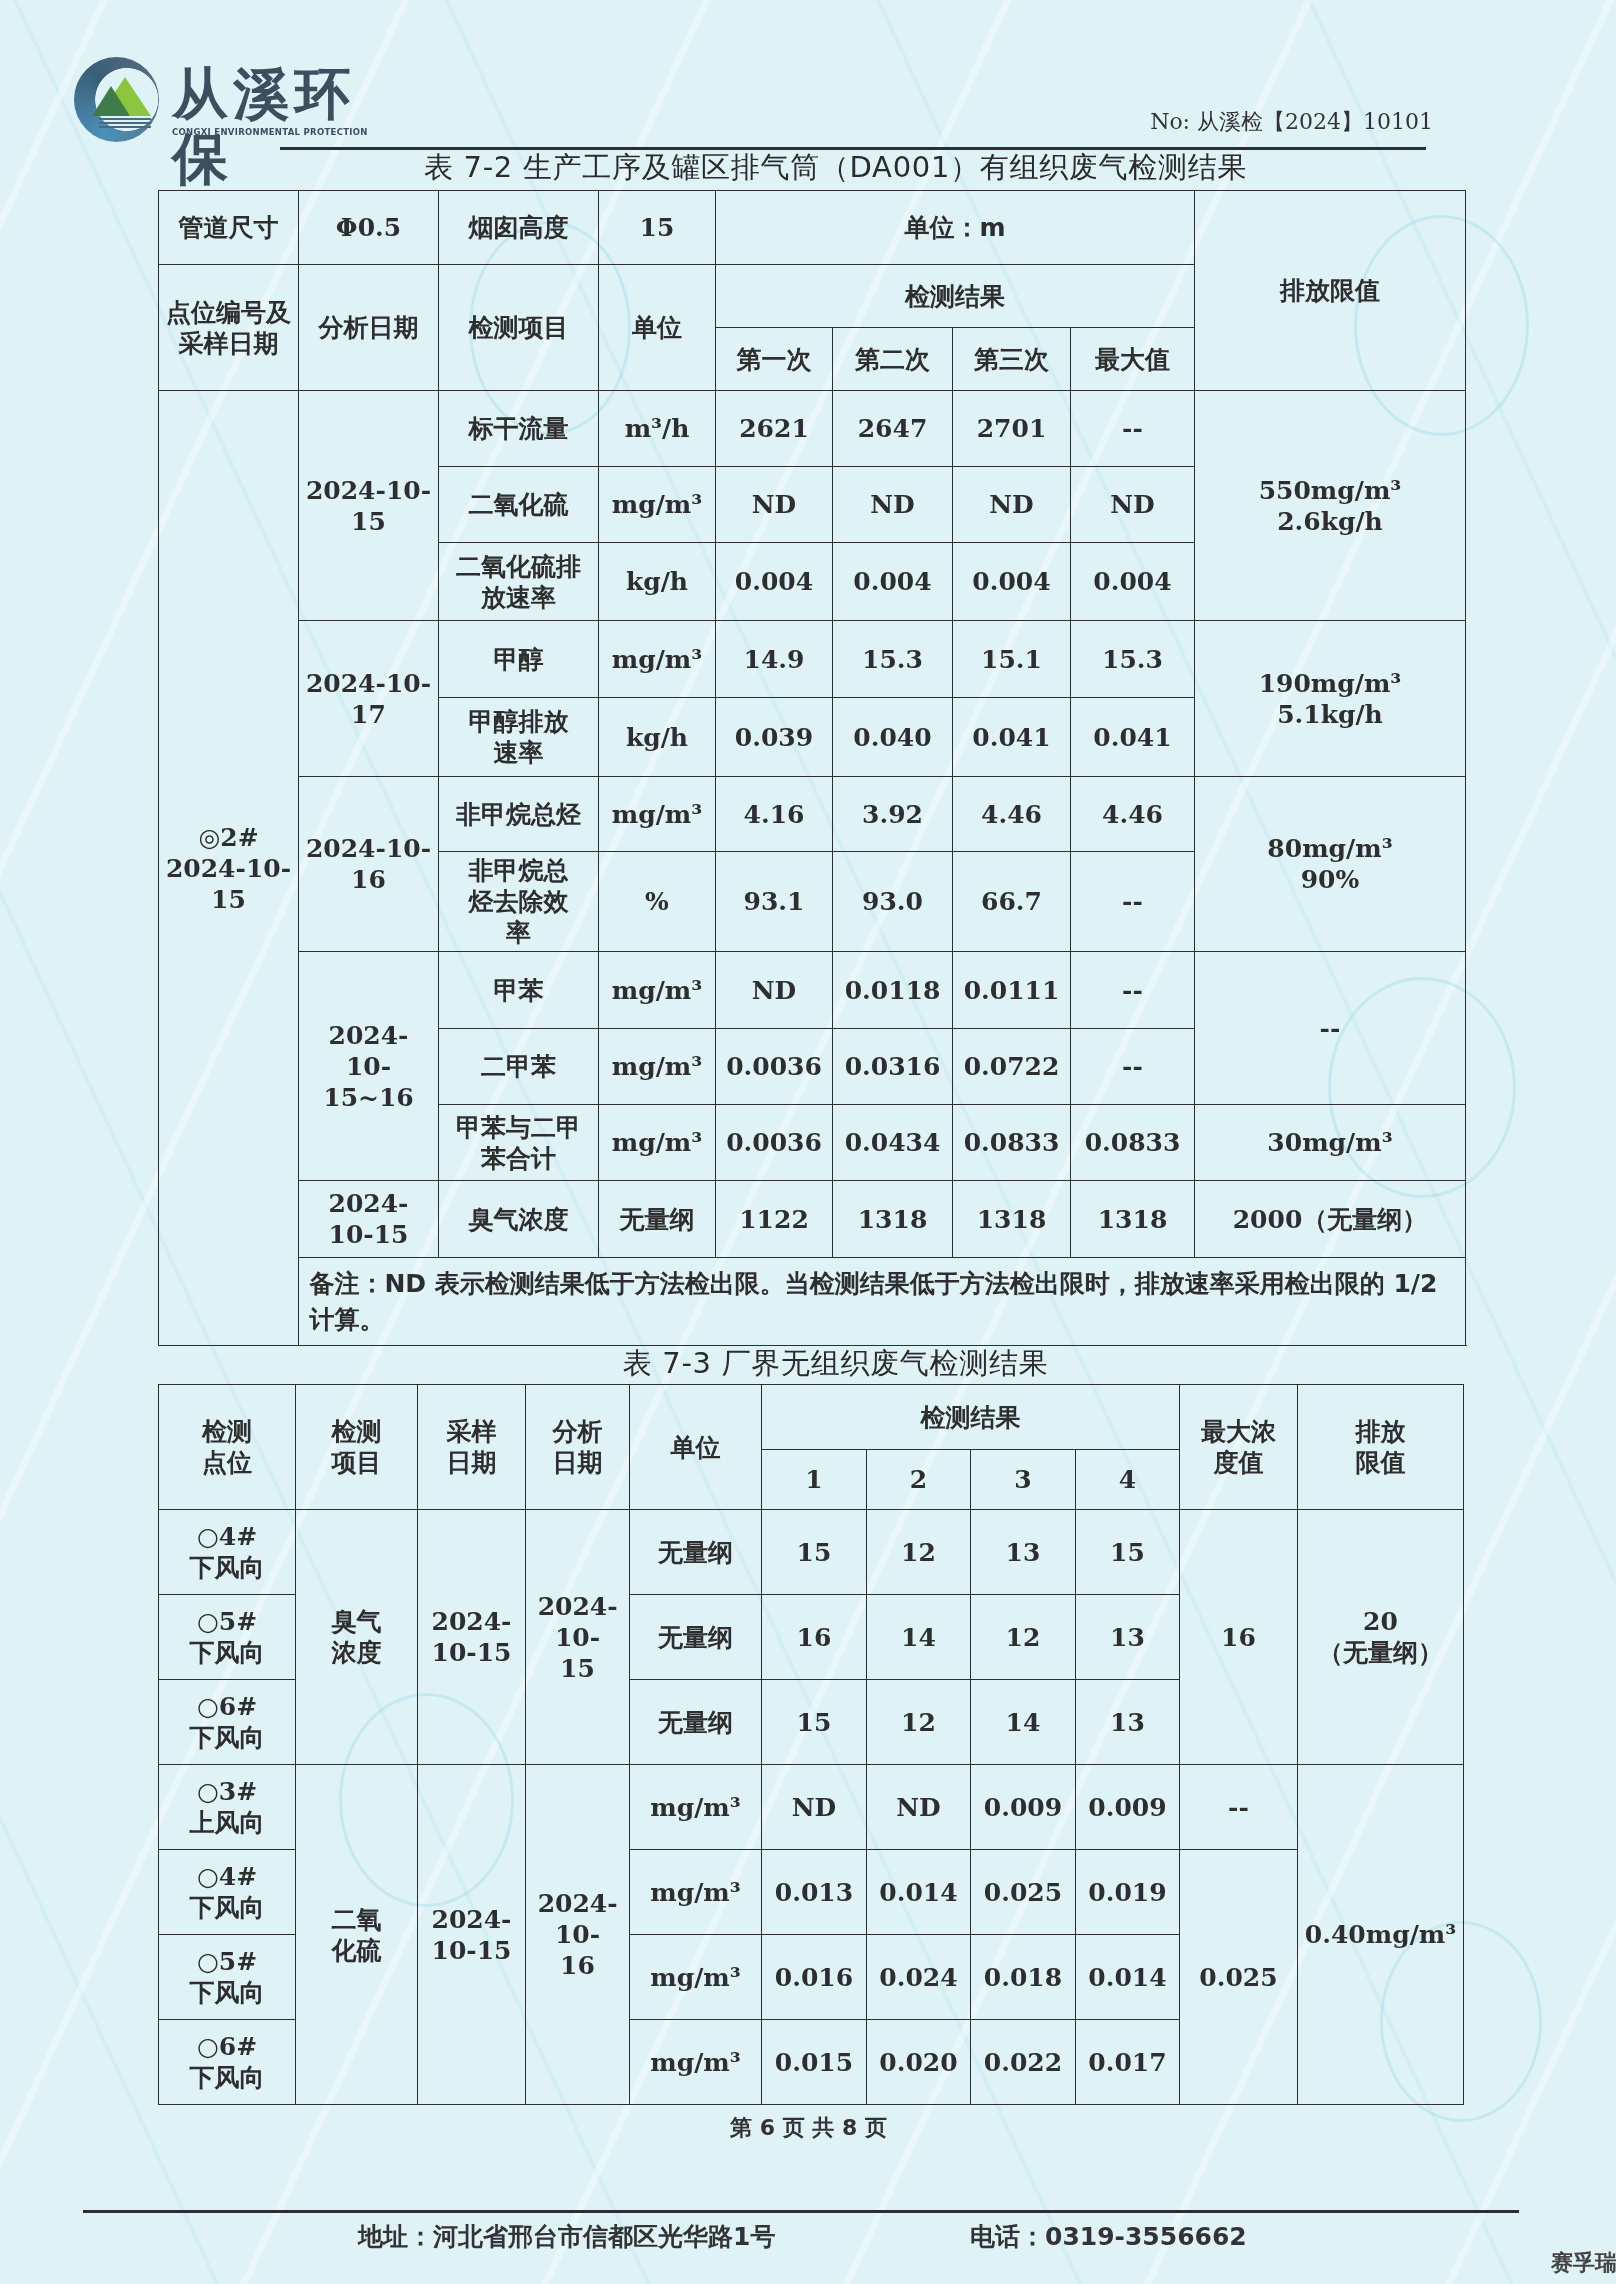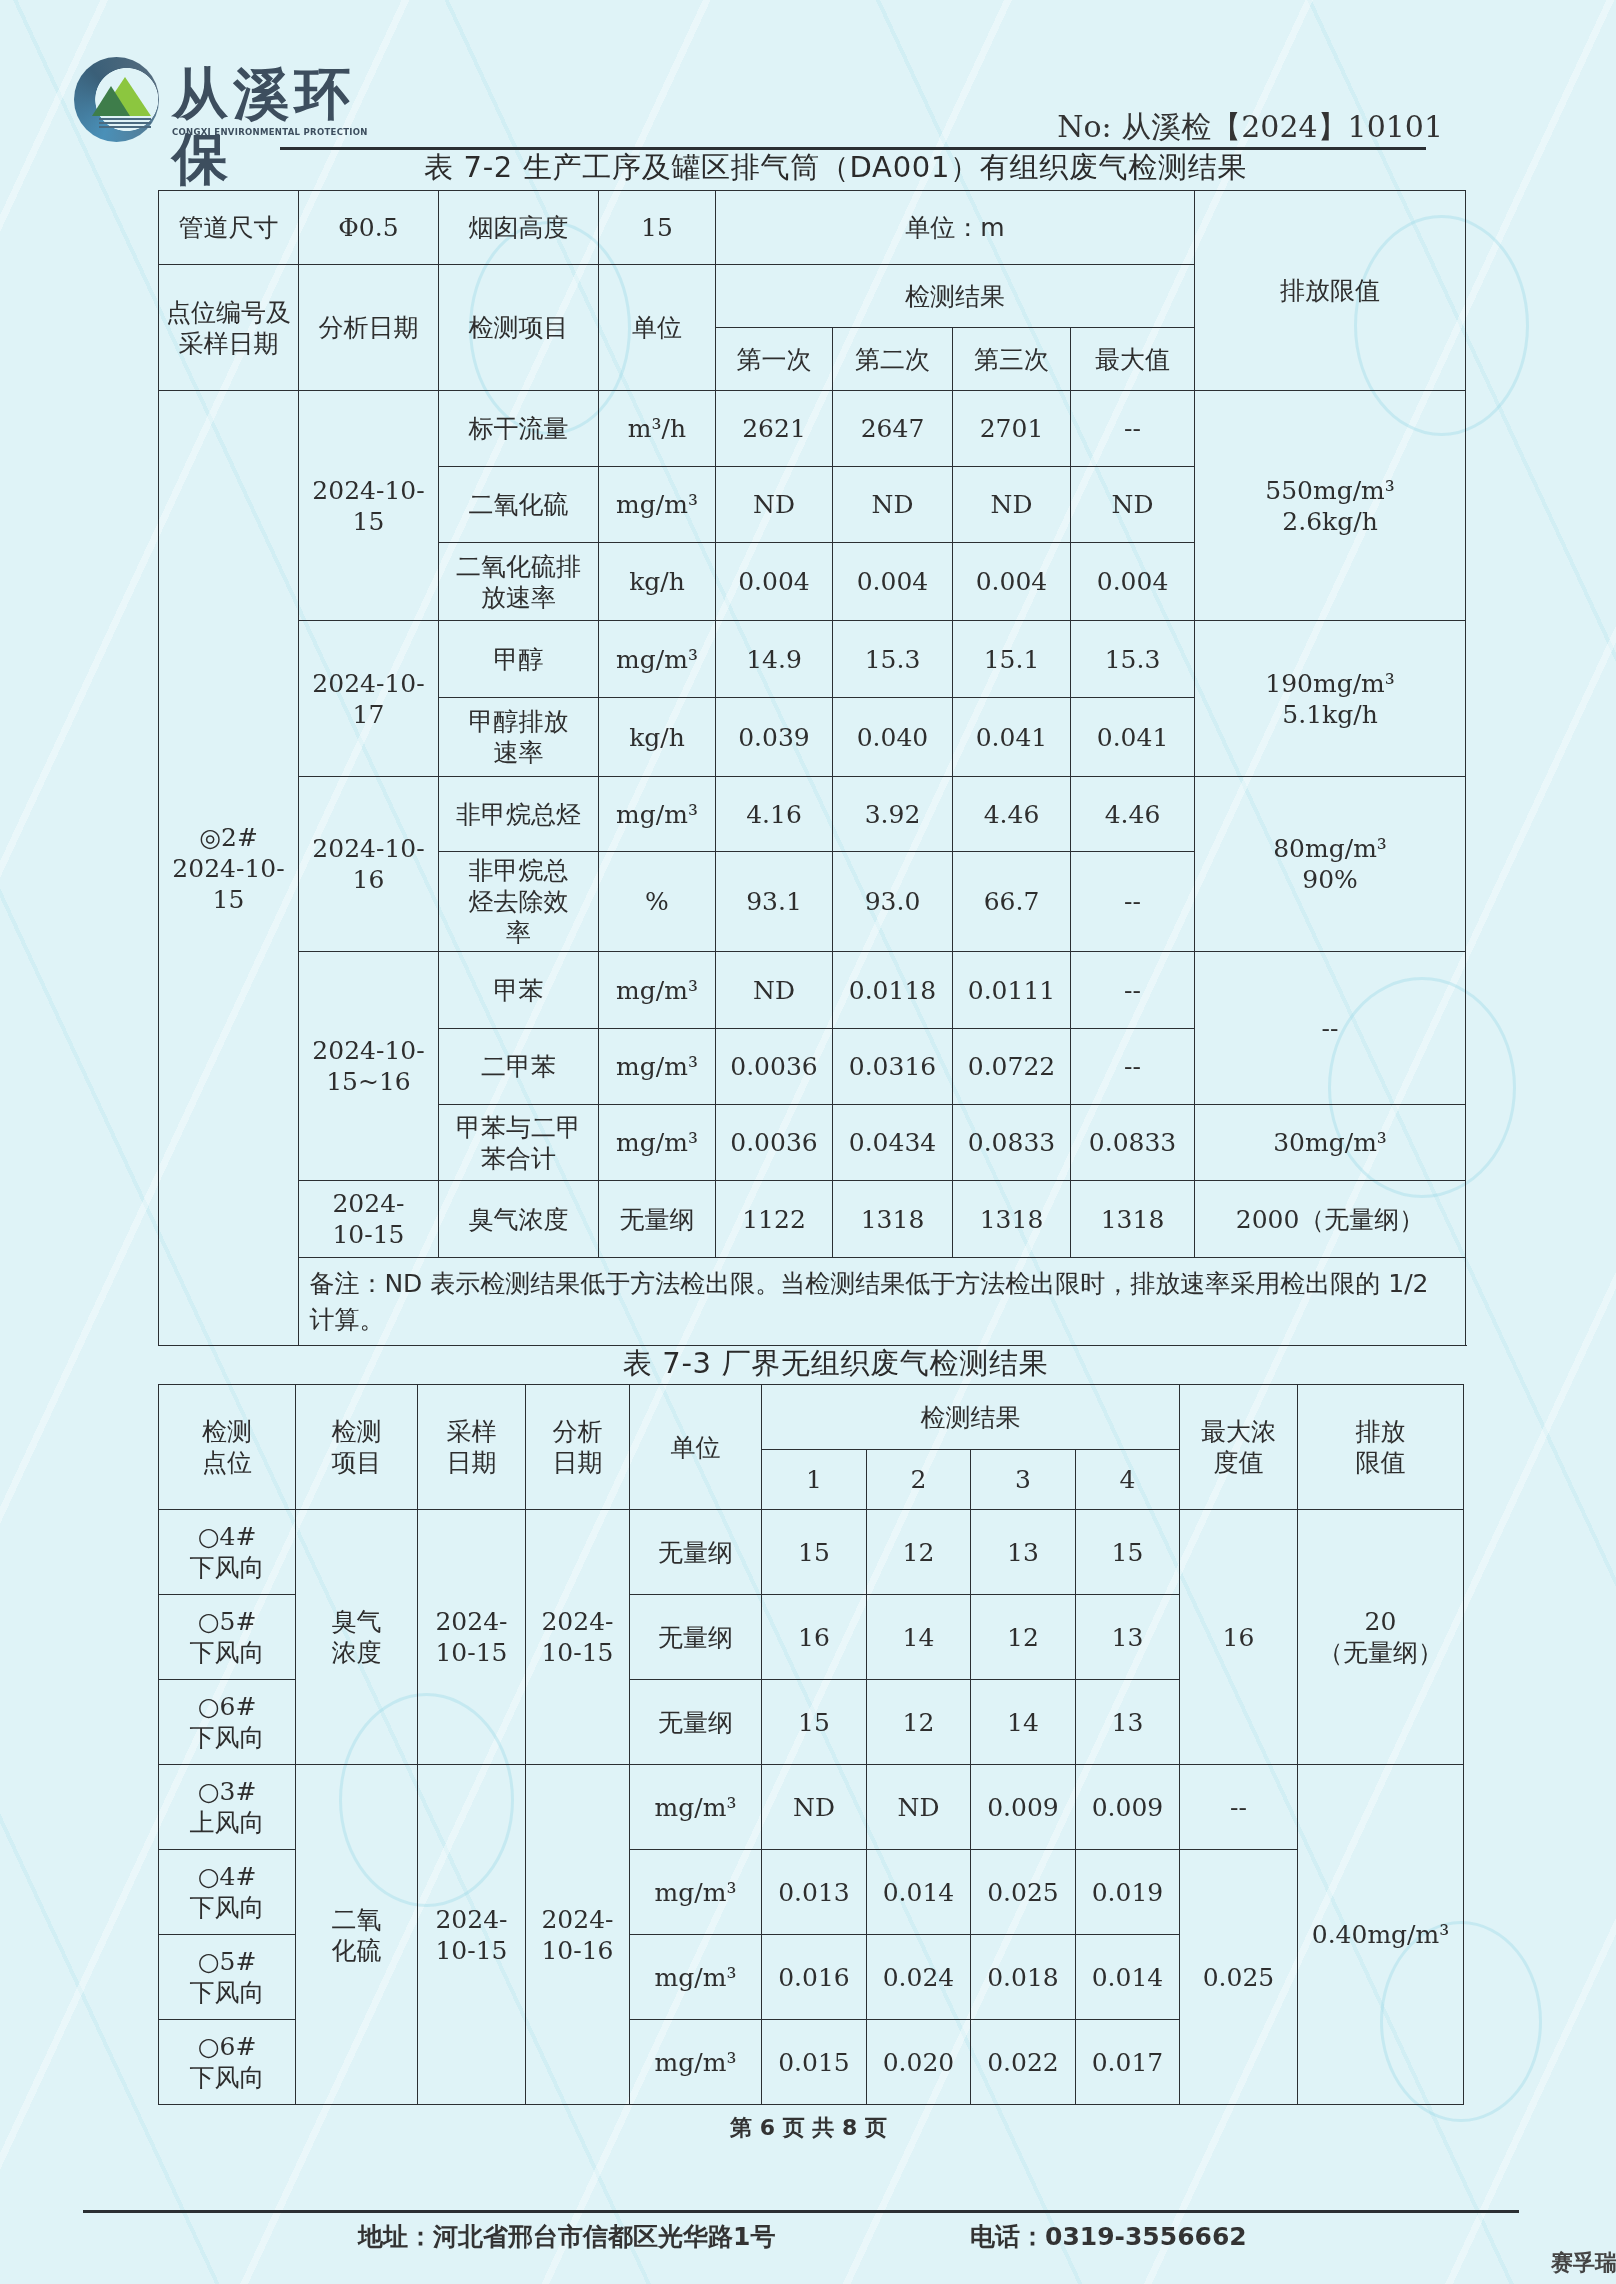--- a/index.html
+++ b/index.html
@@ -24,24 +24,24 @@
     border-left: 26px solid transparent; border-right: 26px solid transparent; border-bottom: 39px solid #8cc63f; }
   .logo-mountain2 { position: absolute; left: 18px; top: 29px; width: 0; height: 0;
     border-left: 19.5px solid transparent; border-right: 19.5px solid transparent; border-bottom: 30px solid #3e7d4a; }
   .logo-water { position: absolute; left: 25px; top: 61px; width: 52px; height: 11.7px;
     background: repeating-linear-gradient(180deg, #4a6a80 0 2px, transparent 2px 3.9px); }
   .logo-cn { position: absolute; left: 98px; top: 3.9px; font-family: "DejaVu Sans", sans-serif; font-weight: bold;
     font-size: 56px; letter-spacing: 5.2px; color: #3d4e5e; line-height: 65px; }
   .logo-en { position: absolute; left: 98px; top: 70px; font-family: "DejaVu Sans", sans-serif; font-weight: bold;
     font-size: 8.5px; letter-spacing: 0.3px; color: #3d4e5e; }
   .logo-underline { position: absolute; left: 280px; top: 147px; width: 1146px; height: 2.6px; background: #2b2f33; }
-  .report-no { position: absolute; right: 174px; top: 107px; font-size: 30px; color: #333; }
+  .report-no { position: absolute; right: 184px; top: 107px; font-size: 22px; color: #333; }
   .tbl-title { position: absolute; left: 0; width: 1617px; text-align: center; font-size: 29px; color: #2b2b2b; letter-spacing: 0.7px; margin-left: 27px; }
   
-  .tbl { position: absolute; border-collapse: collapse; table-layout: fixed; }
+  .tbl { position: absolute; border-collapse: collapse; table-layout: fixed; font-weight: bold; }
   .tbl td { border: 1.3px solid #2b2f33; text-align: center; vertical-align: middle; padding: 0 2.6px;
     font-size: 25px; line-height: 31px; color: #2e2e2e; }
   .tbl .zh { font-family: "DejaVu Sans", sans-serif; }
   .remark { text-align: left !important; padding: 5.2px 10.4px !important; font-family: "DejaVu Sans", sans-serif; line-height: 36px !important; }
   .pager { position: absolute; left: 0; width: 1617px; top: 2113px; text-align: center; font-family: "DejaVu Sans", sans-serif; font-size: 22px; font-weight: bold; color: #333; }
   .footer-line { position: absolute; left: 83px; top: 2210px; width: 1436px; height: 3.3px; background: #2b2f33; }
   .footer { position: absolute; top: 2220px; font-family: "DejaVu Sans", sans-serif; font-weight: bold; font-size: 25px; color: #333; }
   .corner-mark { position: absolute; right: 0; bottom: 6.5px; font-family: "DejaVu Sans", sans-serif; font-weight: bold; font-size: 22px; color: #444; }
 </style>
 </head>

